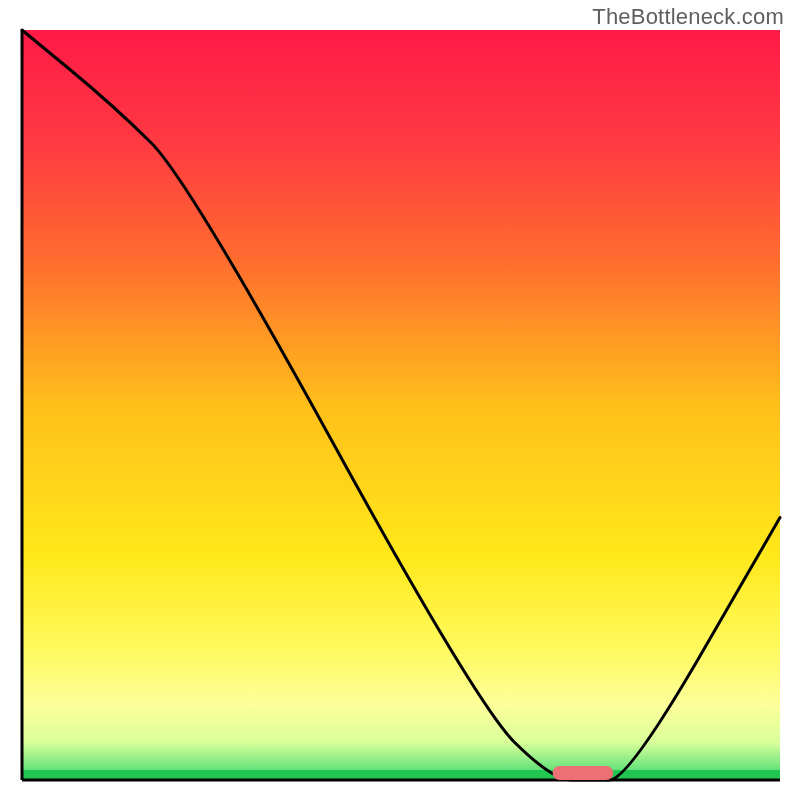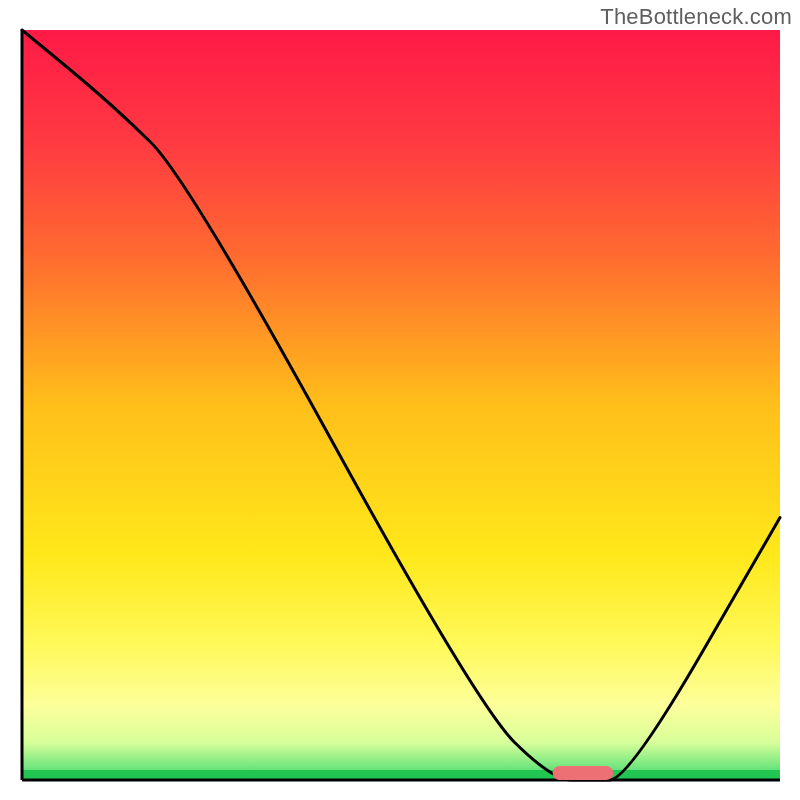--- a/index.html
+++ b/index.html
@@ -11,21 +11,21 @@
     font-family: Arial, Helvetica, sans-serif;
   }
   .chart-wrap {
     position: relative;
     width: 800px;
     height: 800px;
   }
   .watermark {
     position: absolute;
     top: 4px;
-    right: 8px;
+    right: 16px;
     font-size: 22px;
     font-weight: 500;
     color: #5f5f5f;
     letter-spacing: 0.2px;
     z-index: 5;
     text-align: right;
   }
   svg.plot {
     position: absolute;
     left: 0;

